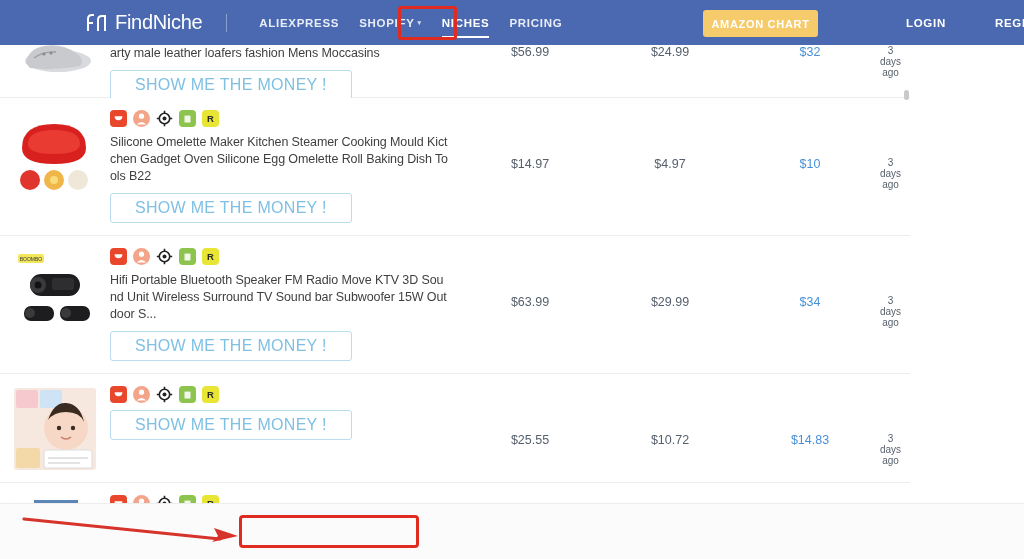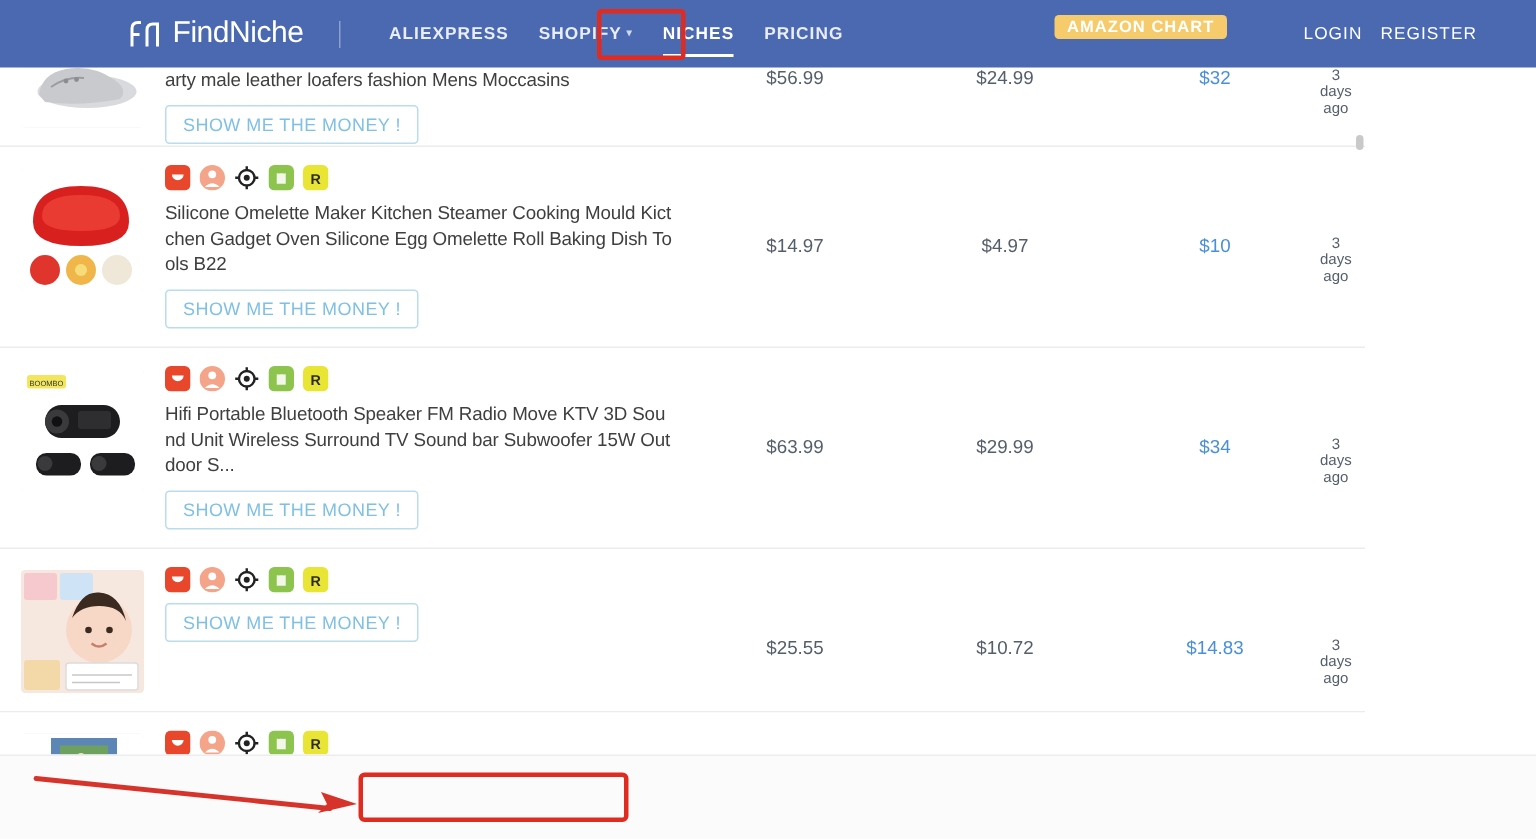--- a/index.html
+++ b/index.html
@@ -61,35 +61,35 @@
     position: absolute;
     left: 398px; top: 6px;
     width: 59px; height: 34px;
     border: 3px solid #e02b20;
     border-radius: 3px;
     pointer-events: none;
     z-index: 60;
   }
   .amazon-btn {
     position: absolute; left: 703px; top: 10px;
-    width: 115px; height: 16px;
+    width: 115px; height: 27px;
     background: #f5cb6b;
     border-radius: 3px;
     display: flex; align-items: center; justify-content: center;
     color: #ffffff; font-size: 11px; font-weight: bold;
     letter-spacing: 0.7px;
     cursor: pointer;
   }
   .hdr-right {
     position: absolute; left: 869px; top: 0; height: 45px;
     display: flex; align-items: center; gap: 12px;
   }
   .hdr-link {
-    color: #ffffff; font-size: 11.5px; font-weight: normal;
-    letter-spacing: 0.7px; cursor: pointer;
+    color: #ffffff; font-size: 11.5px; font-weight: bold;
+    letter-spacing: 0.7px; cursor: pointer; margin-left: 37px;
   }
 
   
   .table-area {
     position: absolute; top: 45px; left: 0;
     width: 910px; height: 458px;
     background: #ffffff;
     overflow: hidden;
   }
   .row {
@@ -132,23 +132,23 @@
     font-size: 12.5px; color: #3f3f3f; line-height: 17px;
     letter-spacing: -0.1px;
     margin-bottom: 8px;
     word-break: break-all;
   }
   .money-btn {
     display: inline-block;
     border: 1px solid #b9dcee;
     border-radius: 3px;
     color: #7fc0e3;
-    font-size: 12px;
+    font-size: 16px;
     letter-spacing: 0.3px;
-    padding: 5px 11px;
+    padding: 5px 24px;
     background: #ffffff;
     cursor: pointer;
     white-space: nowrap;
   }
 
   .cell-num {
     flex: 0 0 140px;
     text-align: center;
     font-size: 12.5px;
     color: #555f6b;

